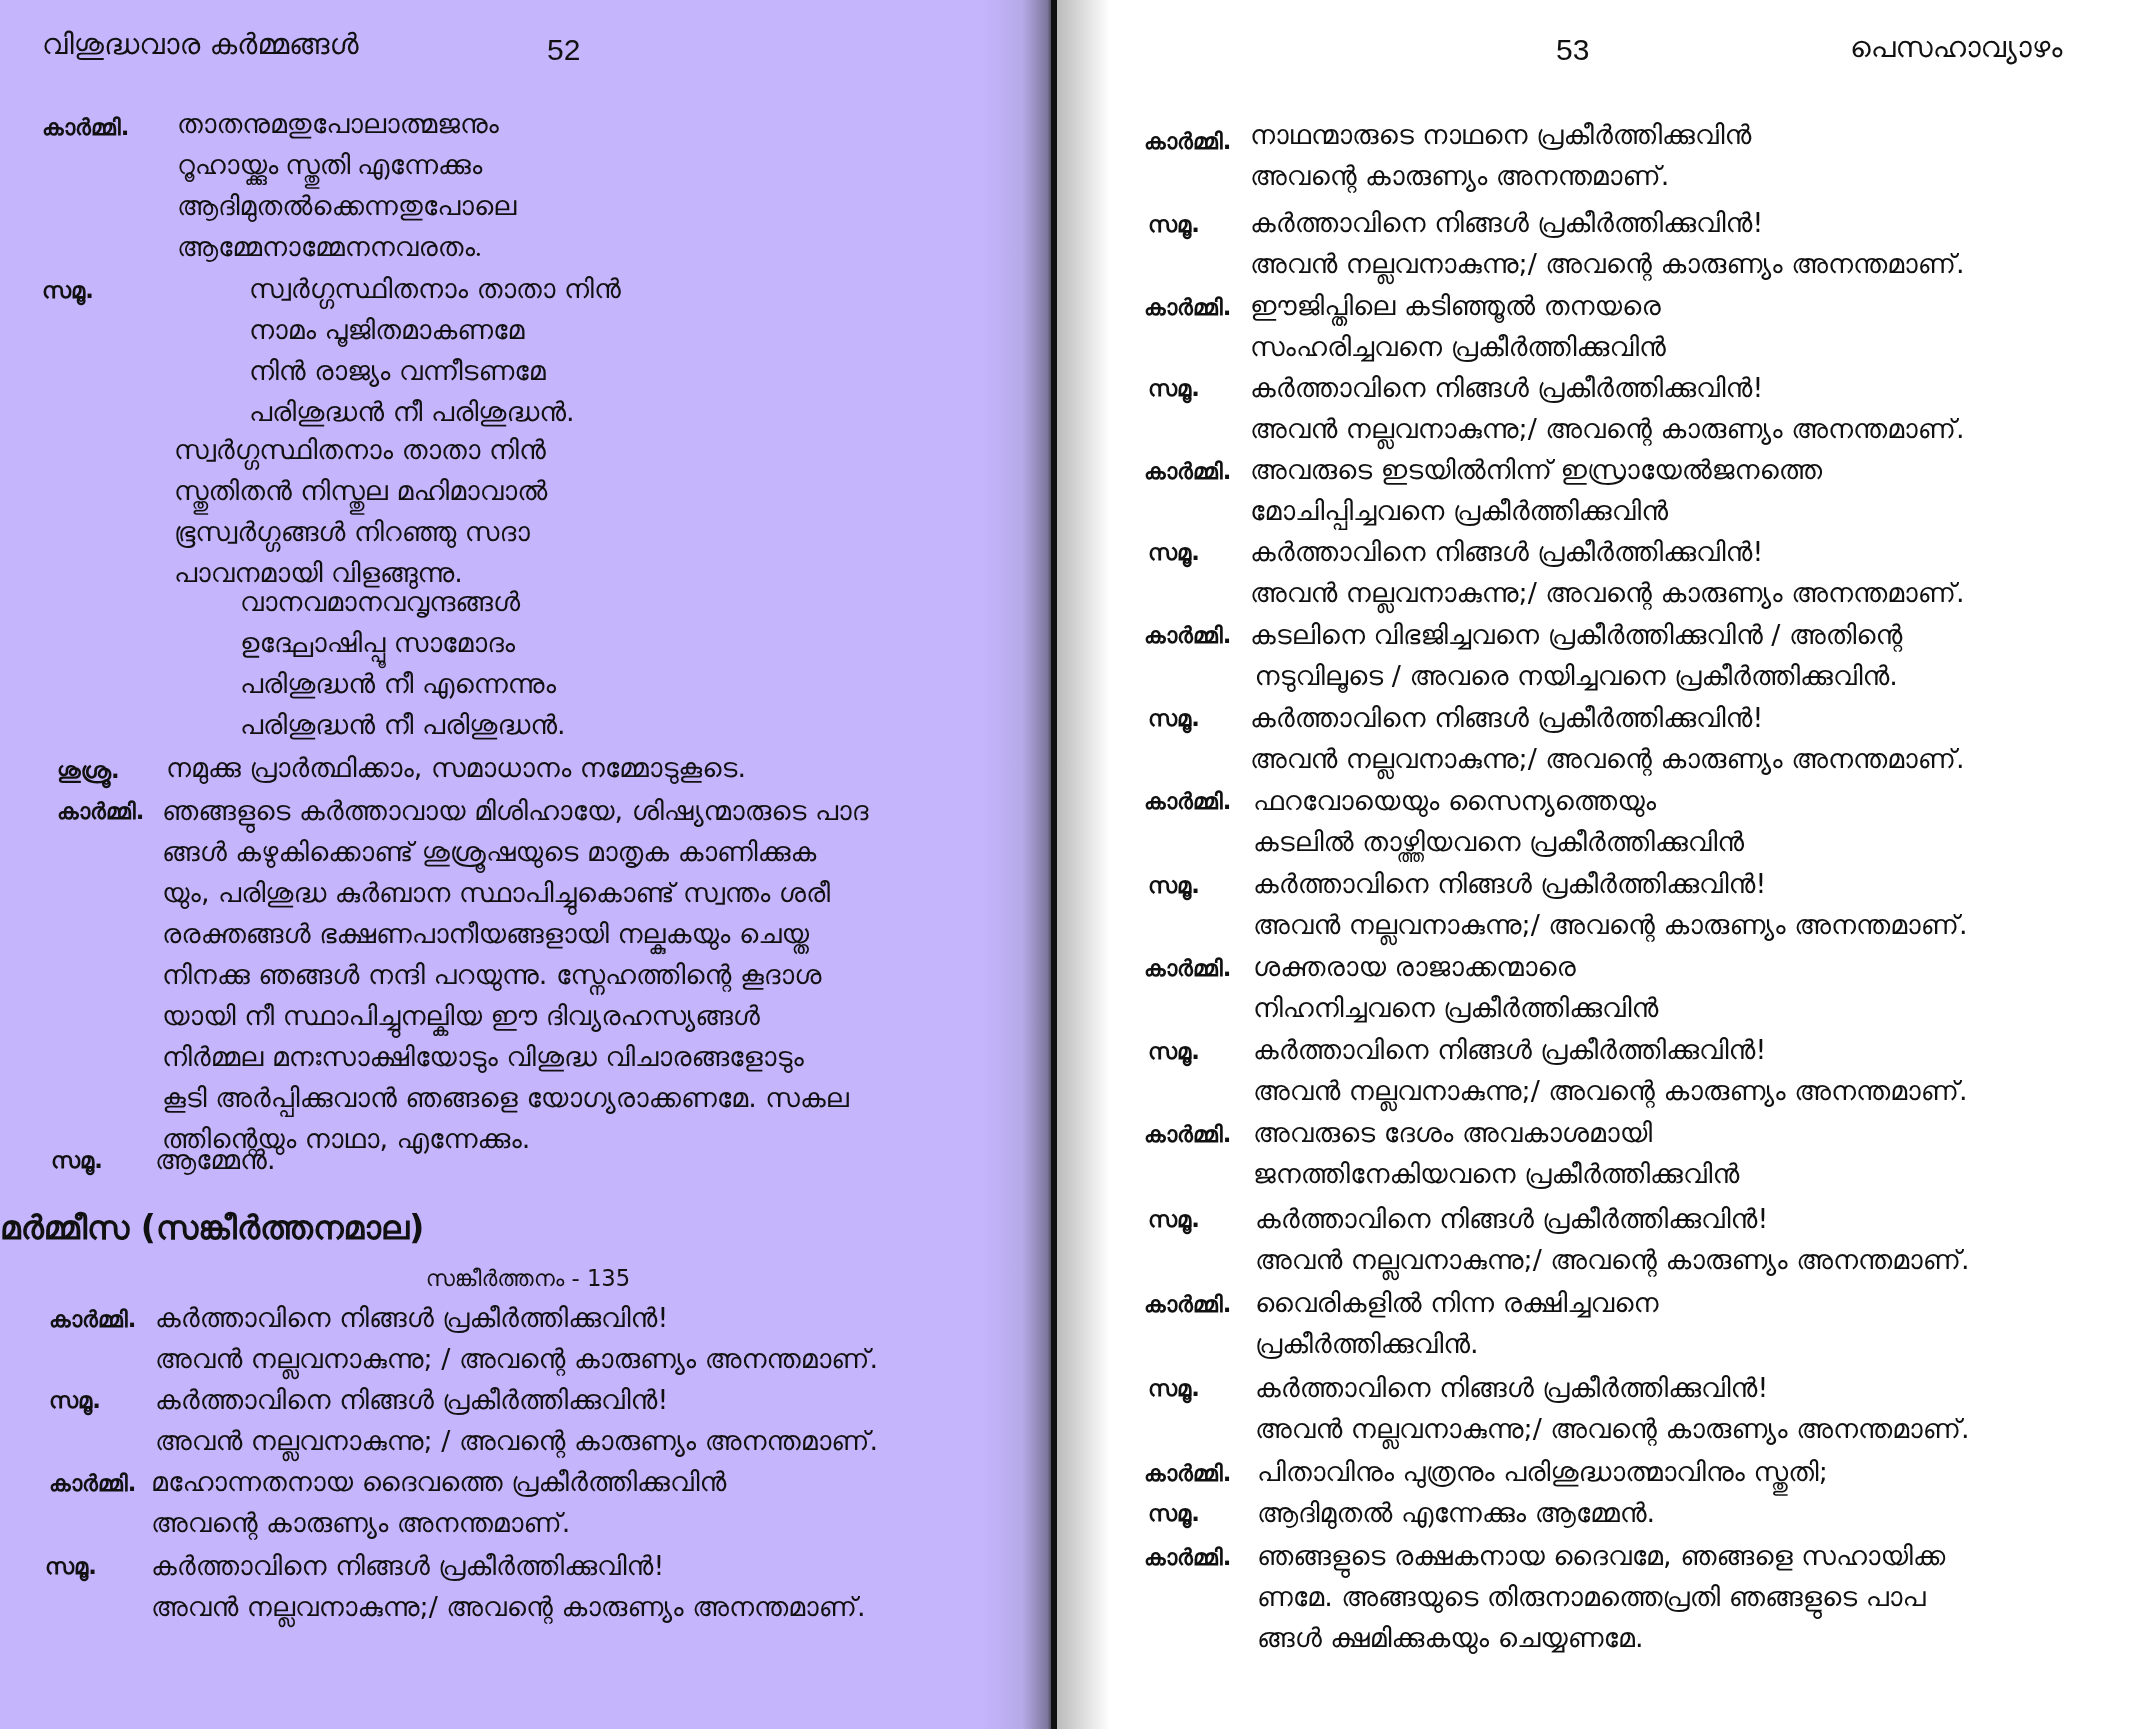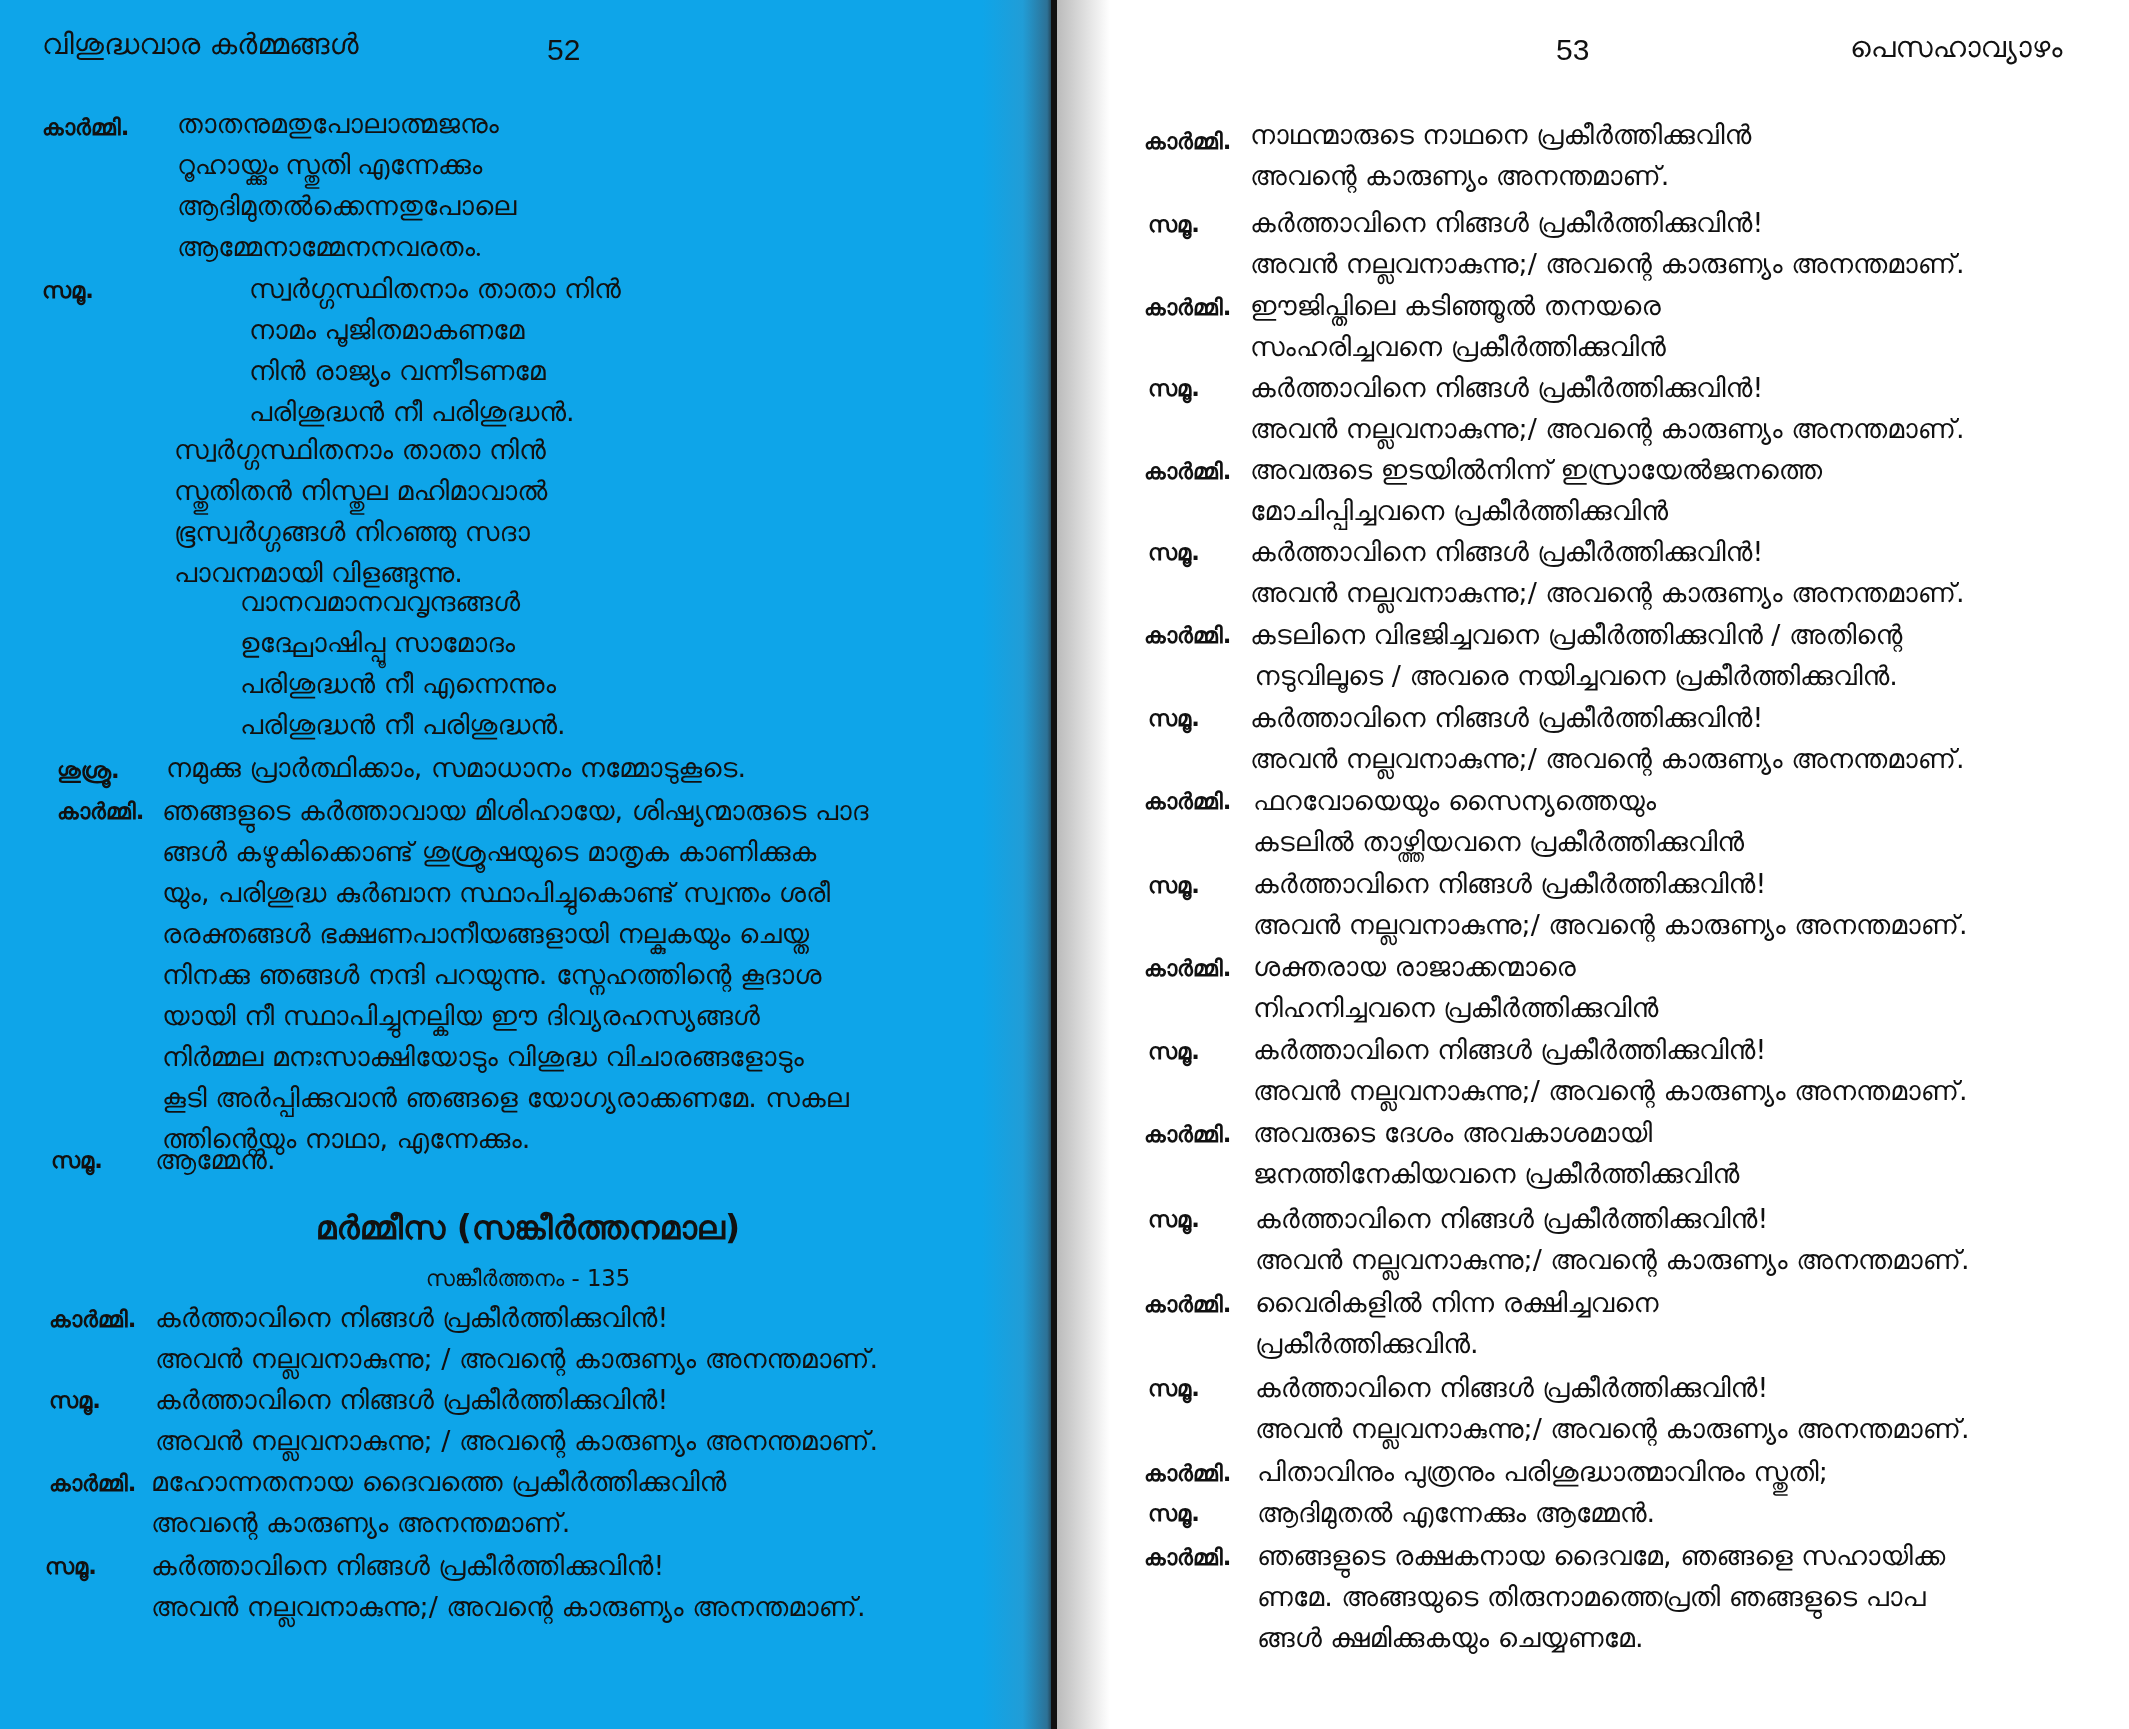--- a/index.html
+++ b/index.html
@@ -2,21 +2,21 @@
 <html style="font-size:12px"><head>
 <meta charset="utf-8">
 <style>
   html, body { margin:0; padding:0; }
   body {
     width:2129px; height:1729px; overflow:hidden; position:relative;
     background:#ffffff; color:#111;
     font-family:"DejaVu Sans", sans-serif;
   }
   .spread { position:absolute; inset:0; }
-  .page { position:absolute; top:0; height:1729px; background:#0ea5e9; }
+  .page { position:absolute; top:0; height:1729px; background:#c4b5fd; }
   .page.left { left:0; width:1056px; }
   .page.right { left:1056px; width:1074px; }
   .gutter-left {
     position:absolute; left:982px; top:0; width:74px; height:1729px;
     background:linear-gradient(to right, rgba(0,0,0,0) 0%, rgba(120,120,130,0.18) 55%, rgba(70,70,80,0.55) 88%, #1a1a1a 100%);
   }
   .spine { position:absolute; left:1051px; top:0; width:6px; height:1729px; background:#111; }
   .gutter-right {
     position:absolute; left:1057px; top:0; width:53px; height:1729px;
     background:linear-gradient(to right, rgba(60,60,60,0.35) 0%, rgba(0,0,0,0) 100%);
@@ -24,21 +24,21 @@
   .running-head {
     position:absolute; top:30px; font-size:29px; line-height:1;
   }
   .page-num { position:absolute; top:33px; font-size:30px; font-family:"Liberation Sans", sans-serif; }
   .speaker {
     position:absolute; font-weight:bold; font-size:22.7px; line-height:41px;
   }
   .lines { position:absolute; font-size:27px; line-height:41px; white-space:nowrap; }
   .line { display:block; }
   .heading {
-    position:absolute; left:0; width:1056px; text-align:center;
+    position:absolute; left:0; width:1056px; 
     font-weight:bold; font-size:33px;
   }
   .subheading {
     position:absolute; left:0; width:1056px; text-align:center; font-size:22.7px;
   }
 </style>
 </head>
 <body>
 
 <div class="spread">

